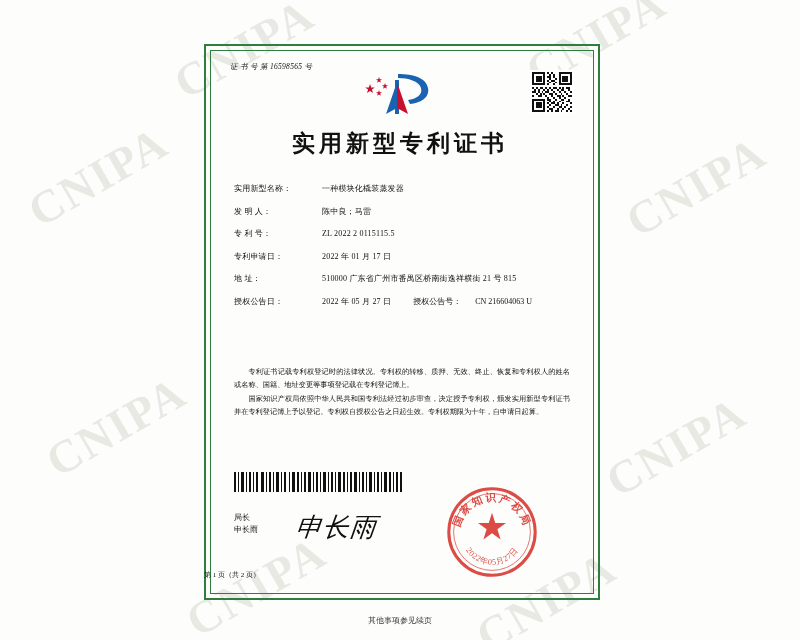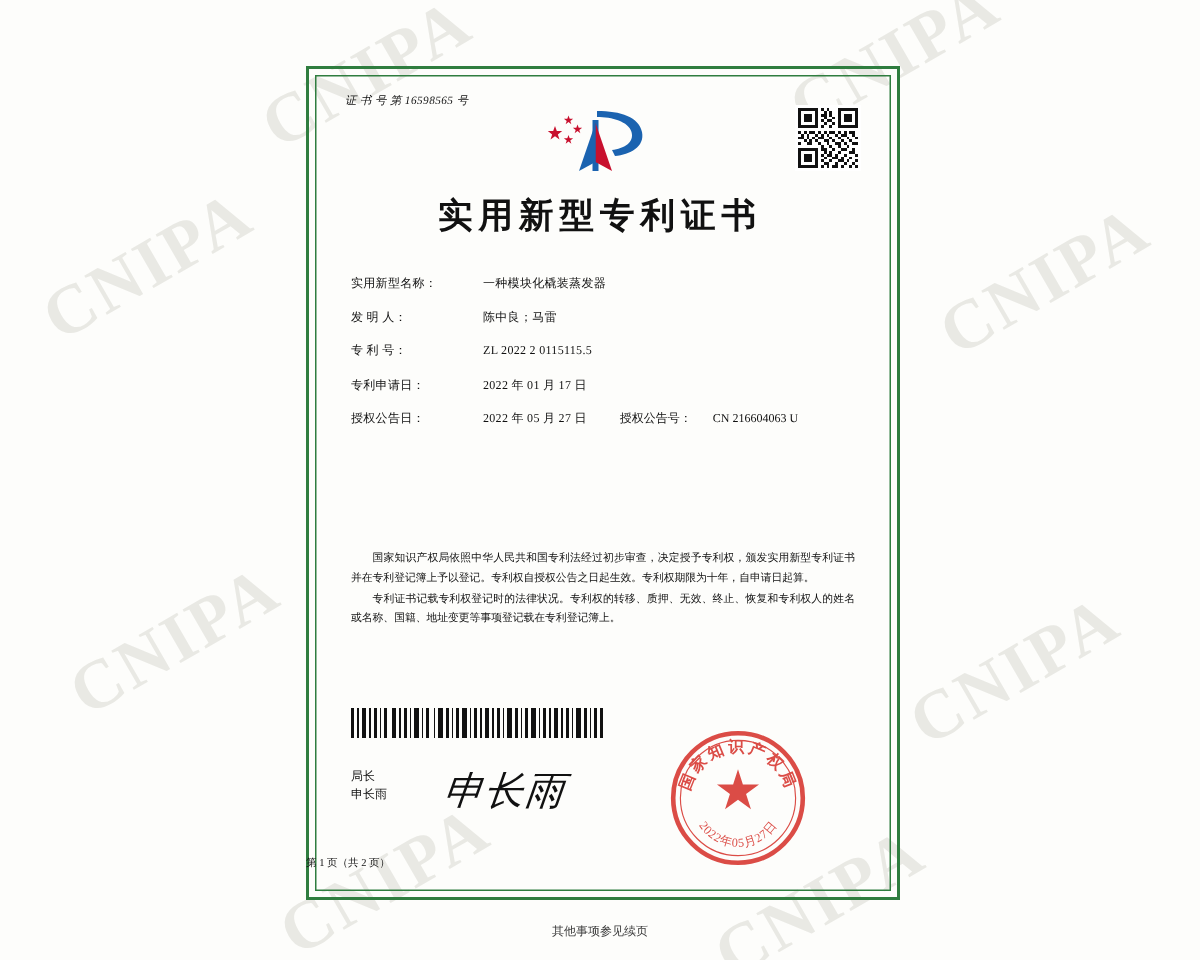--- a/index.html
+++ b/index.html
@@ -401,31 +401,35 @@
         <span class="field-value">陈中良；马雷</span>
       </div>
       <div class="field-row">
         <span class="field-label w1">专 利 号：</span>
         <span class="field-value">ZL 2022 2 0115115.5</span>
       </div>
       <div class="field-row">
         <span class="field-label w1">专利申请日：</span>
         <span class="field-value">2022 年 01 月 17 日</span>
       </div>
+      <div class="field-row">
+        <span class="field-label w1">地 址：</span>
+        <span class="field-value">510000 广东省广州市番禺区桥南街逸祥横街 21 号 815</span>
+      </div>
       <div class="field-row inline-two">
         <span class="field-label w1">授权公告日：</span>
         <span class="field-value">2022 年 05 月 27 日</span>
         <span class="field-second-label">授权公告号：</span>
         <span class="field-second-value">CN 216604063 U</span>
       </div>
     </div>
 
     <div class="body-text">
+      <p>专利证书记载专利权登记时的法律状况。专利权的转移、质押、无效、终止、恢复和专利权人的姓名或名称、国籍、地址变更等事项登记载在专利登记簿上。</p>
       <p>国家知识产权局依照中华人民共和国专利法经过初步审查，决定授予专利权，颁发实用新型专利证书并在专利登记簿上予以登记。专利权自授权公告之日起生效。专利权期限为十年，自申请日起算。</p>
-      <p>专利证书记载专利权登记时的法律状况。专利权的转移、质押、无效、终止、恢复和专利权人的姓名或名称、国籍、地址变更等事项登记载在专利登记簿上。</p>
     </div>
 
     <div class="barcode">
       <svg width="168" height="20" viewBox="0 0 168 20" shape-rendering="crispEdges">
         <rect width="168" height="20" fill="#fdfdfb"></rect>
         <g fill="#111">
           <rect x="0" y="0" width="2" height="20"></rect>
             <rect x="4" y="0" width="1" height="20"></rect>
           <rect x="7" y="0" width="3" height="20"></rect>
             <rect x="12" y="0" width="1" height="20"></rect>

